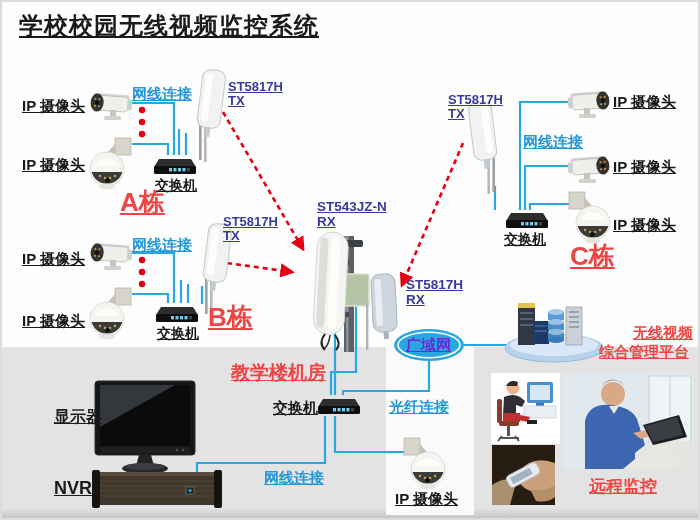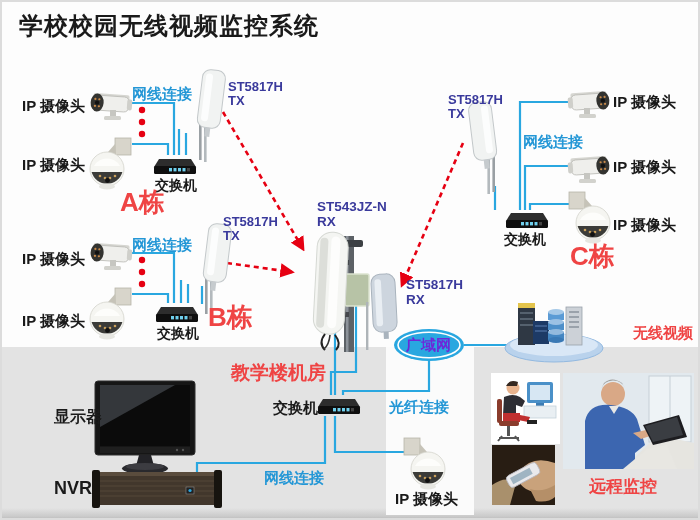--- a/index.html
+++ b/index.html
@@ -1,20 +1,20 @@
 <!DOCTYPE html>
 <html><head>
 <meta charset="utf-8">
 <style>
   html,body{margin:0;padding:0;background:#f3f3f3;}
   #stage{position:relative;width:700px;height:520px;background:#fdfdfd;overflow:hidden;
          border:2px solid #dcdcdc;box-sizing:border-box;
          font-family:"Liberation Sans","DejaVu Sans",sans-serif;}
   .abs{position:absolute;}
-  .lbl{position:absolute;font-weight:bold;white-space:nowrap;line-height:1.08;z-index:5;}
+  .lbl{position:absolute;font-weight:bold;white-space:nowrap;line-height:1.08;z-index:5;text-decoration:underline;}
   .black{color:#1a1a1a;}
   .devblue{color:#3a3a9c;}
   .connblue{color:#2497d6;}
   .red{color:#ef4444;}
   .white{color:#6d28d9;}
   .flip{transform:scaleX(-1);}
   svg.dev{position:absolute;z-index:3;overflow:visible;}
   #gray-panel{left:0;top:345px;width:700px;height:175px;z-index:0;
      background:linear-gradient(#e3e3e3 0 92%, #c9c9c9 97%, #a9a9a9 100%);}
   #white-strip{left:384px;top:345px;width:88px;height:168px;background:#fbfbfb;z-index:1;}
@@ -268,20 +268,21 @@
         <ellipse cx="54" cy="38" rx="8" ry="3" fill="#93bade"></ellipse>
       <ellipse cx="54" cy="46" rx="8" ry="3" fill="#3a79b5"></ellipse>
     </g>
     <rect x="64" y="13" width="16" height="38" fill="#ccd1d7" stroke="#9aa2ab" stroke-width="0.8"></rect>
     <rect x="67" y="17" width="10" height="2" fill="#9aa2ab"></rect>
       <rect x="67" y="22" width="10" height="2" fill="#9aa2ab"></rect>
     <rect x="67" y="27" width="10" height="2" fill="#9aa2ab"></rect>
       <rect x="67" y="32" width="10" height="2" fill="#9aa2ab"></rect>
   </svg>
   <div class="lbl red" style="left:631px;top:323px;font-size:15px">无线视频</div>
+  <div class="lbl red" style="left:597px;top:342px;font-size:15px">综合管理平台</div>
 
   <div class="lbl red" style="left:229px;top:361px;font-size:19px">教学楼机房</div>
   <svg class="dev" style="left:314px;top:392px" width="46" height="24">
       <use href="#sym-switch"></use>
     </svg>
   <div class="lbl black" style="left:271px;top:398px;font-size:15px">交换机</div>
   <div class="lbl connblue" style="left:387px;top:397px;font-size:15px">光纤连接</div>
   <div class="lbl connblue" style="left:262px;top:468px;font-size:15px">网线连接</div>
 
   <div class="lbl black" style="left:52px;top:406px;font-size:16px">显示器</div>

